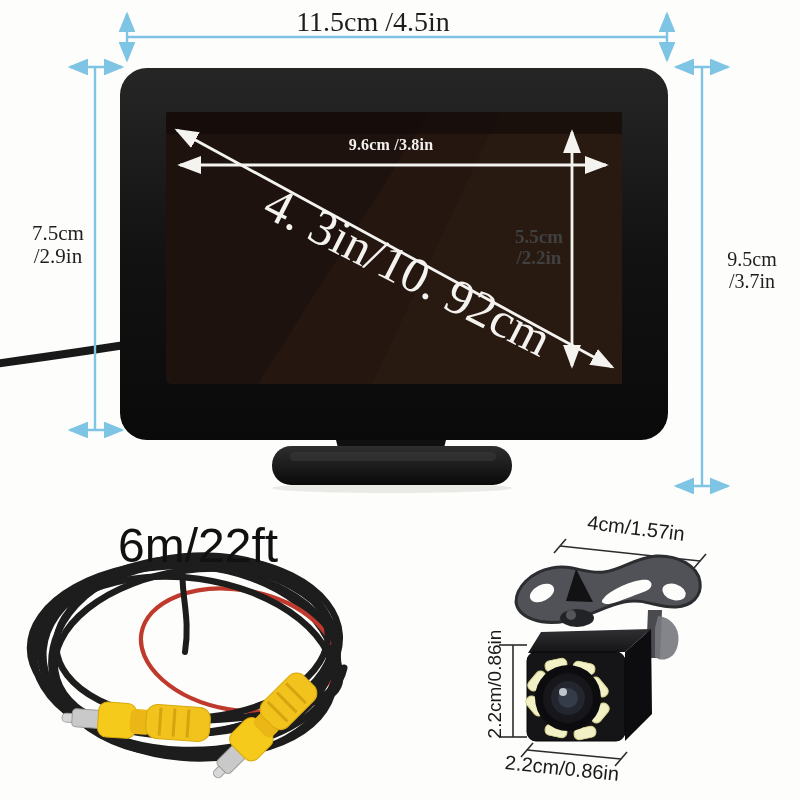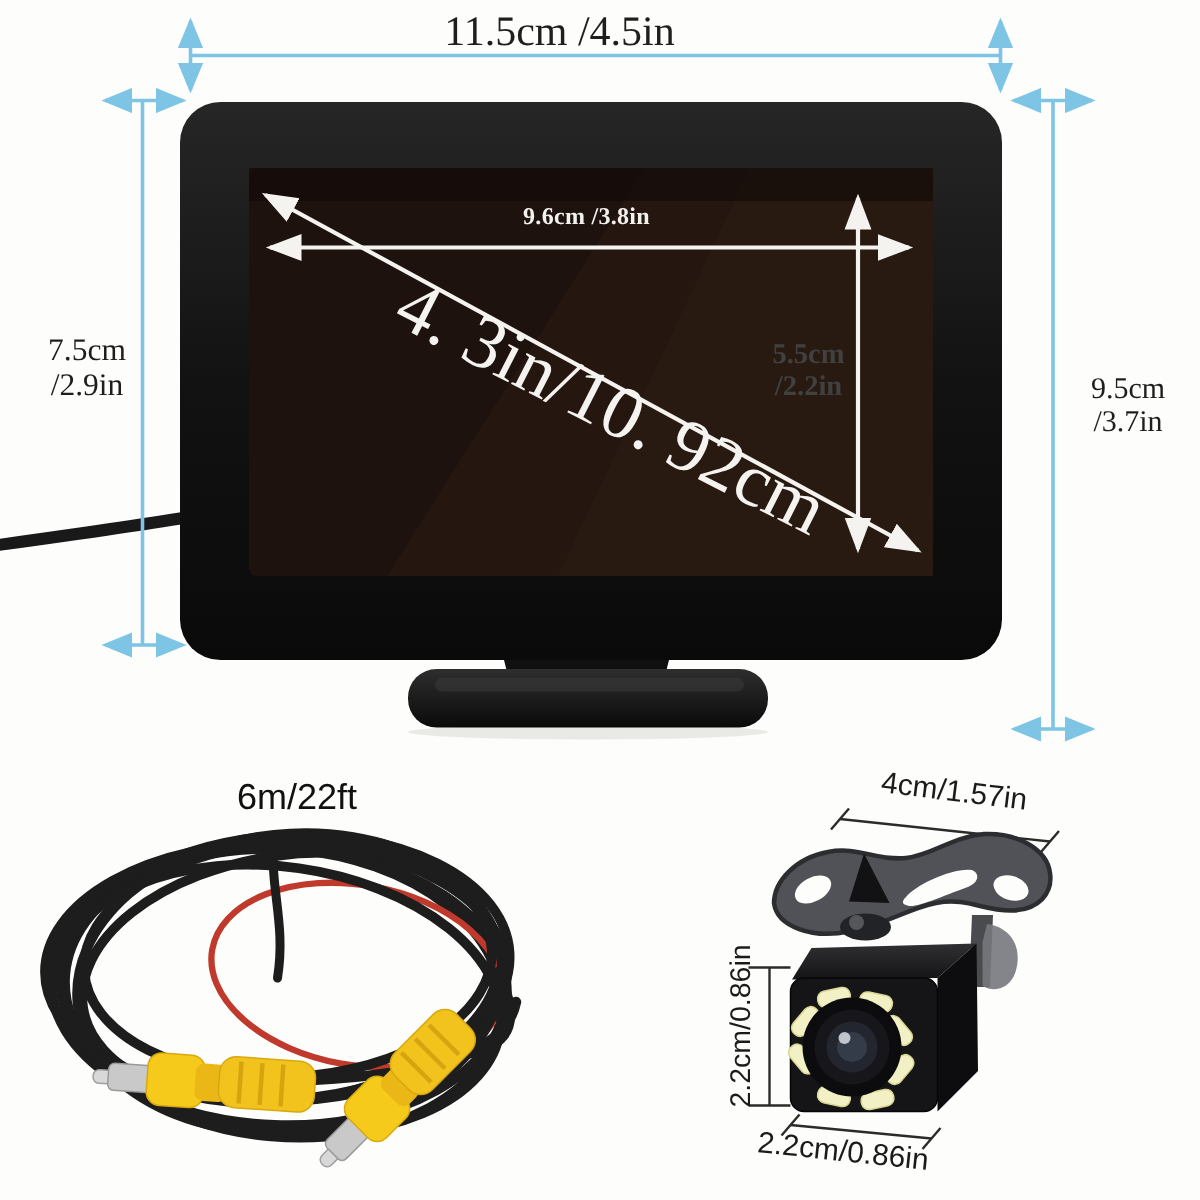--- a/index.html
+++ b/index.html
@@ -12,21 +12,21 @@
   .lbl{position:absolute;color:#1e1e1e;white-space:nowrap;z-index:5;}
   .serif{font-family:"Liberation Serif", serif;}
   .sans{font-family:"Liberation Sans", sans-serif;}
   .dim-top{left:283px;top:6px;width:180px;text-align:center;font-size:28px;}
   .dim-left{left:26px;top:222px;width:64px;text-align:center;font-size:21px;line-height:1.08;}
   .dim-right{left:703px;top:249px;width:74px;text-align:center;font-size:20px;line-height:1.08;margin-left:12px;}
   .scr-w{left:301px;top:136px;width:180px;text-align:center;font-size:16px;font-weight:bold;color:#f3f1ee;letter-spacing:.2px;}
   .scr-h{left:503px;top:226px;width:72px;text-align:center;font-size:19px;font-weight:bold;color:#404040;line-height:1.12;}
   .scr-diag{left:198px;top:246px;width:420px;text-align:center;font-size:50px;color:#f5f3f0;
             transform:rotate(27deg);transform-origin:center;line-height:1;}
-  .cable-len{left:118px;top:518px;width:160px;text-align:center;font-size:24px;color:#111;}
+  .cable-len{left:118px;top:518px;width:160px;text-align:center;font-size:48px;color:#111;}
   .cam-top{left:556px;top:517px;width:160px;text-align:center;font-size:20px;color:#1b1b1b;
            transform:rotate(7deg);transform-origin:center;}
   .cam-side{left:484px;top:744px;width:120px;text-align:center;font-size:19px;color:#1b1b1b;
             transform:rotate(-90deg);transform-origin:0 0;}
   .cam-bottom{left:492px;top:757px;width:140px;text-align:center;font-size:20px;color:#1b1b1b;
               transform:rotate(6deg);transform-origin:center;}
 </style>
 </head>
 <body>
 

